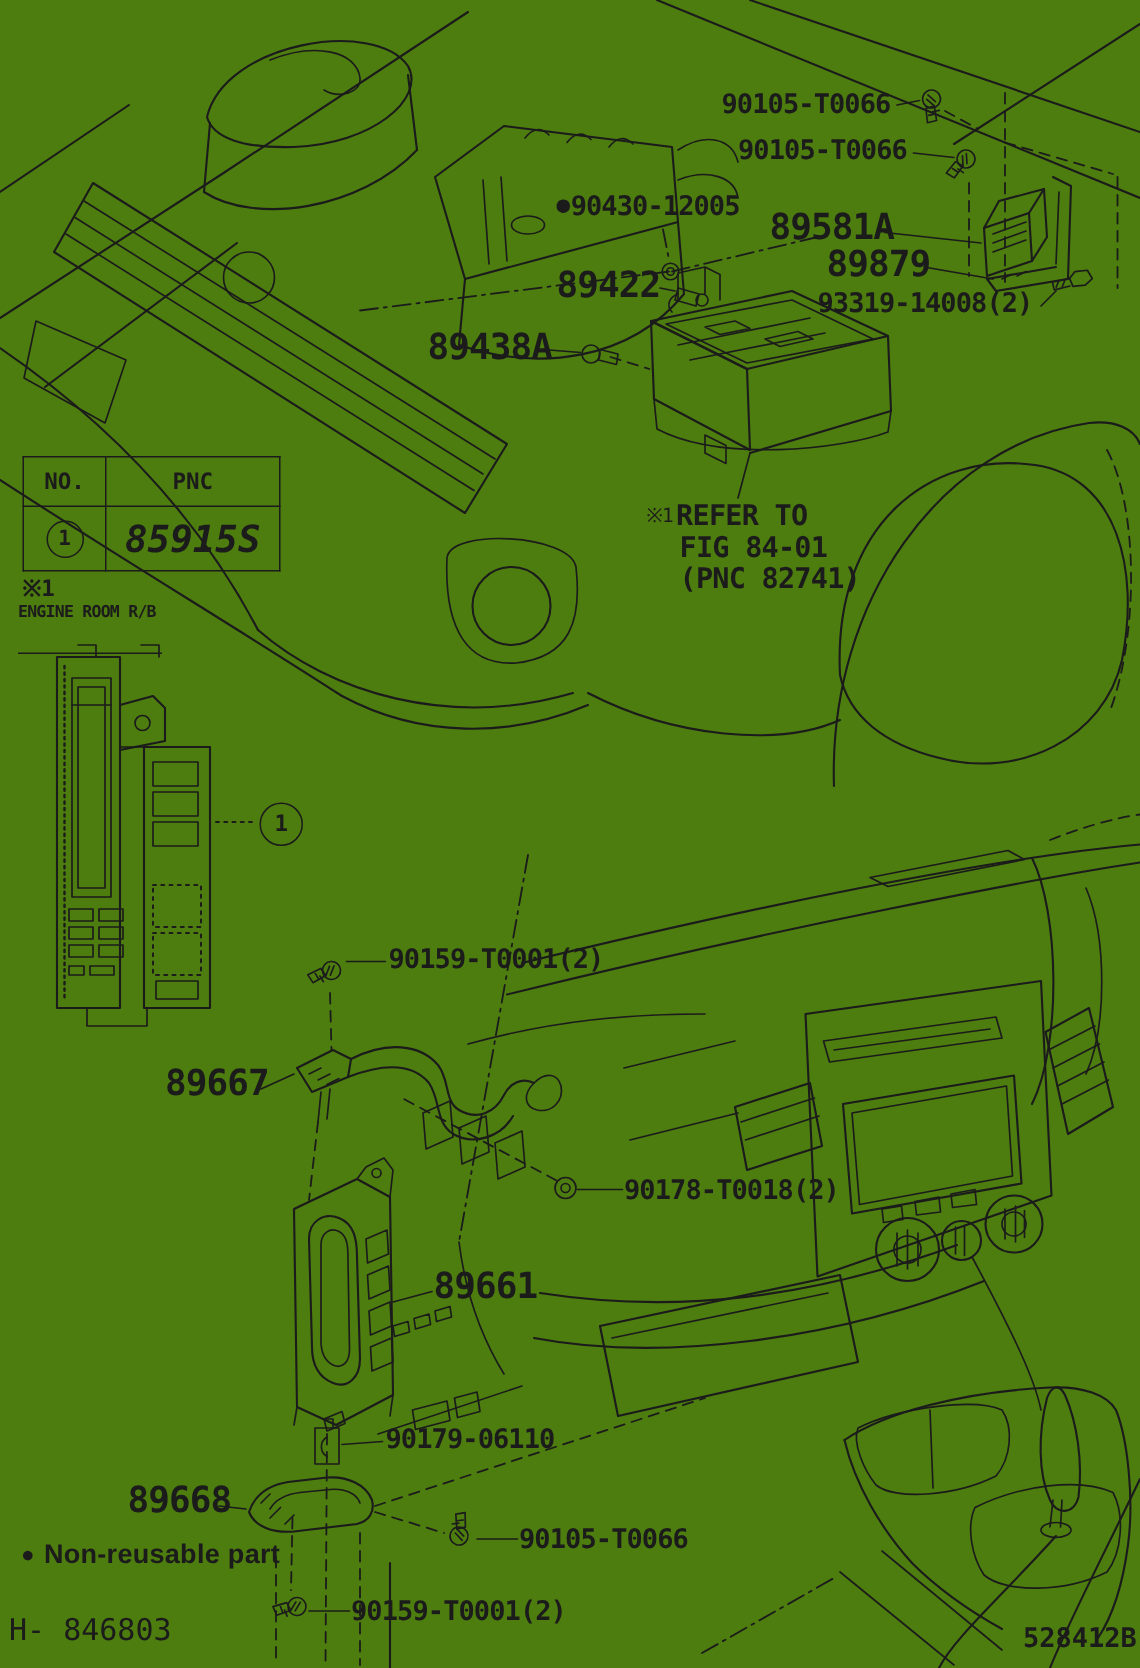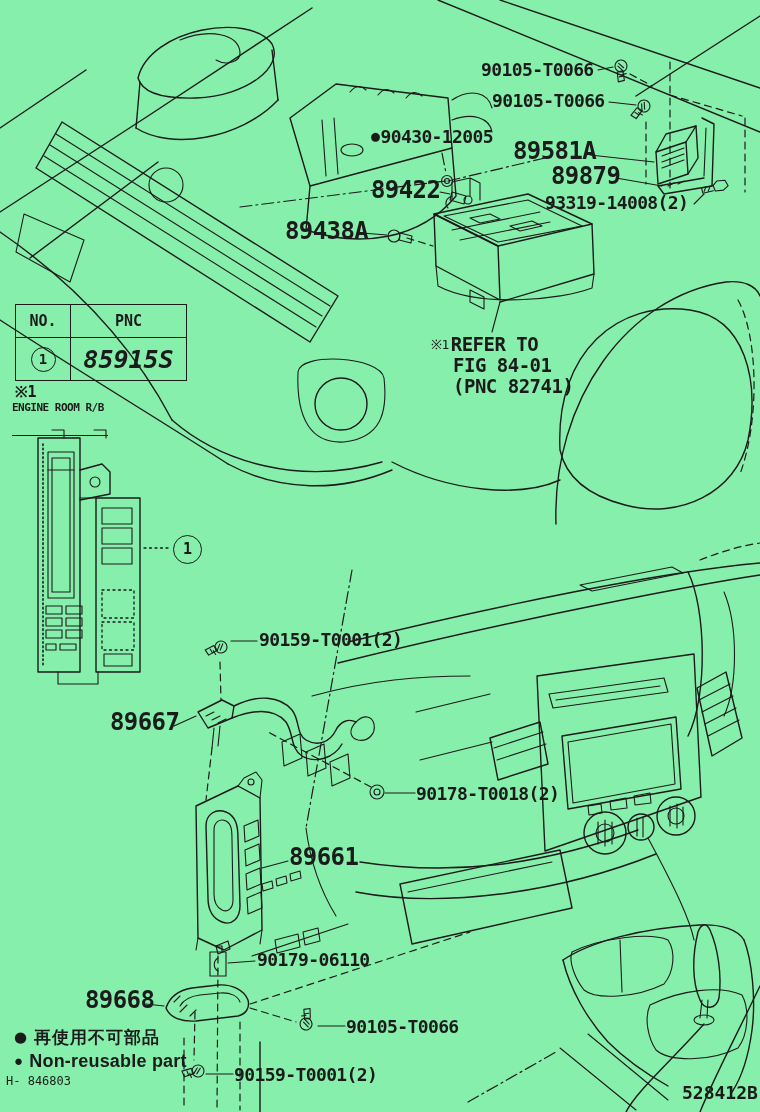--- a/index.html
+++ b/index.html
@@ -1,16 +1,16 @@
 <!DOCTYPE html>
 <html><head>
 <meta charset="utf-8">
 <style>
   html,body{margin:0;padding:0;background:#fff;}
-  .canvas{position:relative;width:760px;height:1112px;background:#86efac;overflow:hidden;
+  .canvas{position:relative;width:760px;height:1112px;background:#4d7c0f;overflow:hidden;
           font-family:"DejaVu Sans Mono", monospace;color:#1b1b1b;}
   svg{position:absolute;left:0;top:0;}
   svg *{vector-effect:non-scaling-stroke;}
   .art{stroke:#1b1b1b;fill:none;stroke-width:1.4;stroke-linecap:round;stroke-linejoin:round;}
   .t{stroke-width:1.1;}
   .dash{stroke-dasharray:7 5;stroke-width:1.2;}
   .ddot{stroke-dasharray:12 4 2 4;stroke-width:1.2;}
   .dot{stroke-dasharray:2 3.5;stroke-width:1.3;}
   .stip{stroke-dasharray:1.5 2.8;stroke-width:1.6;}
   .lbl{position:absolute;font-weight:bold;font-size:18px;line-height:21px;letter-spacing:-0.6px;white-space:nowrap;}
@@ -30,21 +30,21 @@
   .note-mark{position:absolute;left:15px;top:381px;font-size:15px;font-weight:bold;}
   .rb-title{position:absolute;left:12px;top:401px;font-size:11px;font-weight:bold;letter-spacing:-0.5px;
             border-bottom:1.6px solid #1b1b1b;padding:0 4px 21px 0;}
   .callout{position:absolute;left:173px;top:535px;width:27px;height:27px;border:1.6px solid #1b1b1b;
            border-radius:50%;font-size:15px;font-weight:bold;text-align:center;line-height:27px;}
   .legend{position:absolute;left:14px;top:1026px;font-weight:bold;white-space:nowrap;}
   .legend .row{margin-bottom:2px;}
   .legend .jp{font-size:17px;font-family:"DejaVu Sans",sans-serif;letter-spacing:1px;}
   .legend .en{font-size:18px;font-family:"Liberation Sans",sans-serif;letter-spacing:0.2px;}
   .legend .dot{font-size:15px;margin-right:6px;vertical-align:1px;}
-  .fcode-l{position:absolute;left:6px;top:1074px;font-size:12px;letter-spacing:0px;}
+  .fcode-l{position:absolute;left:6px;top:1074px;font-size:20px;letter-spacing:0px;}
   .fcode-r{position:absolute;left:682px;top:1082px;font-size:18px;font-weight:bold;}
 </style>
 </head>
 <body>
 
 <div class="canvas">
 
 <svg width="760" height="1112" viewBox="0 0 760 1112">
   <defs>
     <g id="scr">
@@ -326,20 +326,19 @@
   <div class="lbl" style="left:259px;top:629px">90159-T0001(2)</div>
   <div class="lbl lbl-lg" style="left:110px;top:712px">89667</div>
   <div class="lbl" style="left:416px;top:783px">90178-T0018(2)</div>
   <div class="lbl lbl-lg" style="left:289px;top:847px">89661</div>
   <div class="lbl" style="left:257px;top:949px">90179-06110</div>
   <div class="lbl lbl-lg" style="left:85px;top:990px">89668</div>
   <div class="lbl" style="left:346px;top:1016px">90105-T0066</div>
   <div class="lbl" style="left:234px;top:1064px">90159-T0001(2)</div>
 
   <div class="legend">
-    <div class="row jp"><span class="dot">●</span><span>再使用不可部品</span></div>
     <div class="row en"><span class="dot">●</span><span>Non-reusable part</span></div>
   </div>
 
   <div class="fcode-l">H- 846803</div>
   <div class="fcode-r">528412B</div>
 
 </div>
 
 </body></html>

